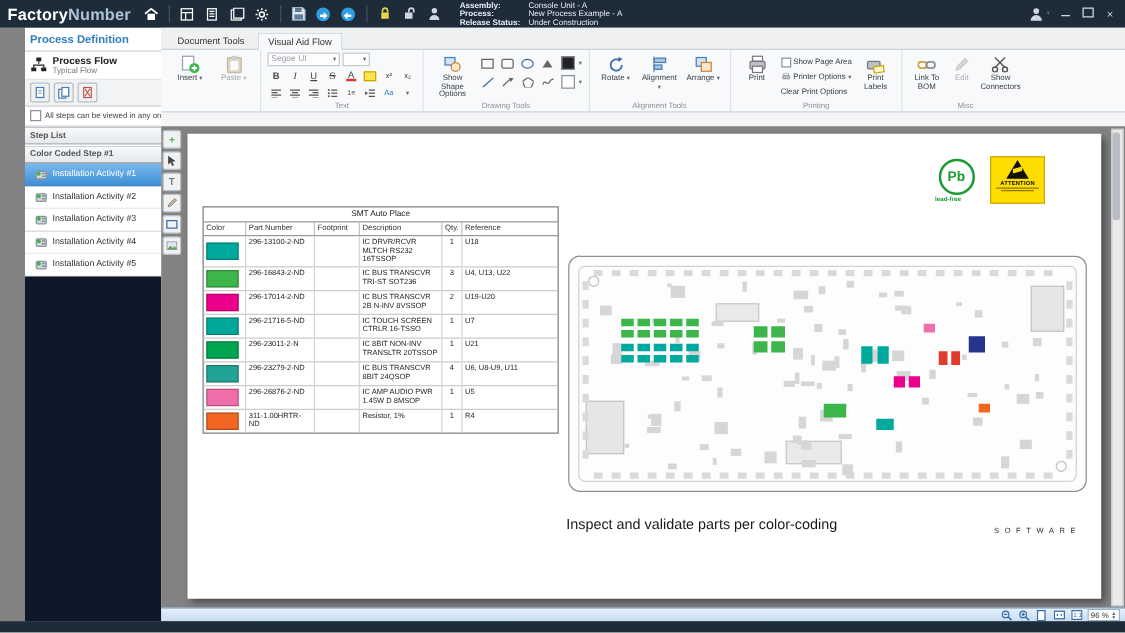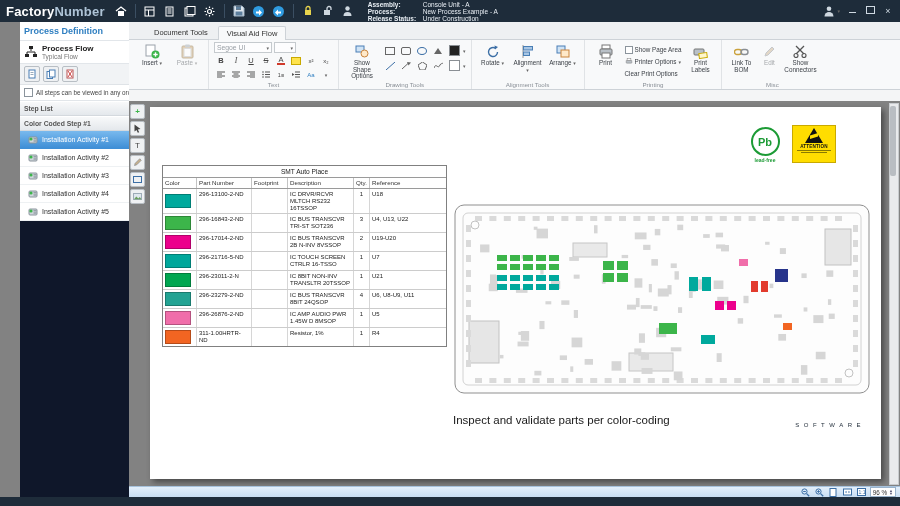--- a/index.html
+++ b/index.html
@@ -33,21 +33,21 @@
   .sb-secthdr{height:13px;display:flex;align-items:center;gap:2px;padding:0 4px;font-size:6.8px;font-weight:bold;color:#555;
       background:linear-gradient(#f8f9fa,#e4e8ec);border-bottom:1px solid #d4d9de;border-top:1px solid #fff;}
   .sb-secthdr .sp{flex:1;}
   .mini-round{width:9px;height:9px;border-radius:50%;display:flex;align-items:center;justify-content:center;font-size:7px;font-weight:bold;color:#fff;line-height:1;}
   .mr-green{background:#3cb54a;}.mr-red{background:#d64541;}
   .chev{font-size:7px;color:#667;}
   .step-item{height:17px;display:flex;align-items:center;gap:4px;padding:0 4px 0 8px;font-size:7px;color:#333;background:#fff;border-bottom:1px solid #eef1f3;}
   .step-item.selected{background:linear-gradient(#79b9ee,#3f8fd6);color:#fff;border-bottom:1px solid #3f8fd6;}
   
   .main{position:absolute;left:129px;right:0;top:22px;bottom:9px;background:#f4f5f6;}
-  .rtabs{height:17px;background:#eef0f2;border-bottom:1px solid #cdd2d7;display:flex;align-items:flex-end;padding-left:16px;gap:1px;}
+  .rtabs{height:17px;background:#eef0f2;border-bottom:1px solid #cdd2d7;display:flex;align-items:flex-end;padding-left:4px;gap:1px;}
   .rtab{font-size:7.5px;color:#333;padding:2px 8px;border:1px solid transparent;border-bottom:none;}
   .rtab.active{background:#f8f9fa;border-color:#cdd2d7;border-radius:2px 2px 0 0;position:relative;top:1px;}
   .ribbon{height:49px;background:#f8f9fa;border-bottom:1px solid #cdd2d7;display:flex;align-items:stretch;padding-left:2px;}
   .rgroup{position:relative;border-right:1px solid #e0e3e6;padding:2px 5px 10px 5px;display:flex;}
   .rg-label{position:absolute;left:0;bottom:1px;width:100%;text-align:center;font-size:6.2px;color:#8a9097;}
   .rg-body{display:flex;gap:3px;align-items:flex-start;}
   .bigbtn{display:flex;flex-direction:column;align-items:center;justify-content:flex-start;width:30px;font-size:6.3px;color:#3a3f45;text-align:center;line-height:6.5px;padding:1px;border-radius:2px;}
   .bigbtn .bicon{height:17px;display:flex;align-items:center;justify-content:center;}
   .bigbtn.dim{opacity:.45;}
   .caret{font-size:5px;color:#666;}
@@ -63,21 +63,21 @@
   .docbar .sp{flex:1;}
   .db-ico{width:12px;height:11px;display:flex;align-items:center;justify-content:center;margin-right:8px;}
   .canvas{position:absolute;left:0;right:0;top:79px;bottom:10px;background:#828282;overflow:hidden;}
   .minibar{position:absolute;left:1px;top:3px;display:flex;flex-direction:column;gap:2px;}
   .mb-btn{width:13px;height:13px;background:#eff1f3;border:1px solid #b8bec4;display:flex;align-items:center;justify-content:center;font-size:8px;color:#3b6ea5;border-radius:2px;}
   .page{position:absolute;left:21px;top:6px;width:731px;height:372px;background:#ffffff;box-shadow:3px 3px 6px rgba(0,0,0,.45);}
   .vscroll{position:absolute;right:1px;top:2px;bottom:2px;width:8px;background:#e9eaec;border:1px solid #c8cbce;}
   .vthumb{position:absolute;left:0;top:2px;width:6px;height:70px;background:#b9bdc2;border-radius:2px;}
   .page-title{position:absolute;left:22px;top:4px;font-size:27px;font-weight:bold;color:#0f0f0f;letter-spacing:.5px;}
   
-  .pb{position:absolute;left:598px;top:20px;width:34px;text-align:center;}
+  .pb{position:absolute;left:598px;top:20px;width:34px;text-align:left;}
   .pb-circle{width:25px;height:25px;border:2.5px solid #1c9b35;border-radius:50%;margin:0 auto;display:flex;align-items:center;justify-content:center;font-size:11px;font-weight:bold;color:#1c9b35;}
   .pb-sub{font-size:5px;color:#1c9b35;font-weight:bold;margin-top:1px;}
   .esd{position:absolute;left:642px;top:18px;width:44px;height:38px;background:#ffdd00;border:1px solid #c9a900;box-sizing:border-box;text-align:center;padding-top:2px;}
   .esd-tri{width:0;height:0;border-left:9px solid transparent;border-right:9px solid transparent;border-bottom:15px solid #111;margin:0 auto;position:relative;}
   .esd-tri:after{content:"";position:absolute;left:-4px;top:5px;width:8px;height:6px;background:#ffdd00;clip-path:polygon(0 40%,100% 0,100% 60%,0 100%);}
   .esd-txt{font-size:4.6px;font-weight:bold;color:#111;margin-top:1px;letter-spacing:.2px;}
   .esd-line{height:1px;background:#8a7a00;margin:1px 4px 0 4px;}
   
   .smt{position:absolute;left:12px;top:58px;width:285px;border:1px solid #808080;font-size:6px;color:#222;box-sizing:border-box;background:#fff;}
   .smt-title{height:11px;display:flex;align-items:center;justify-content:center;font-size:6.6px;border-bottom:1px solid #9a9a9a;}

